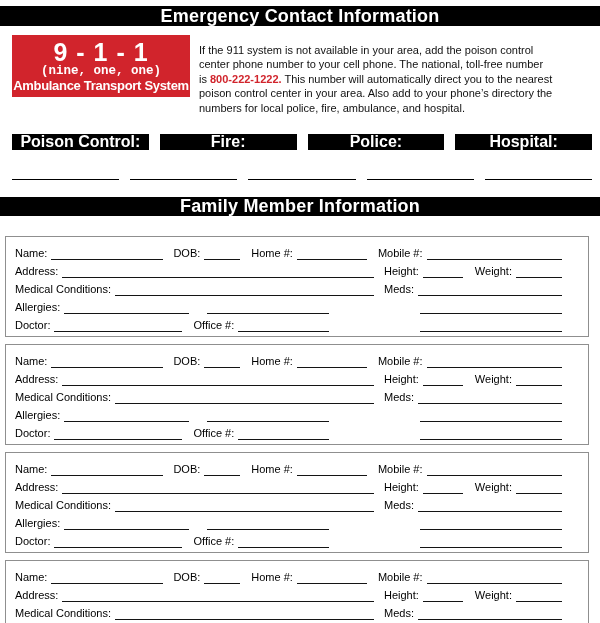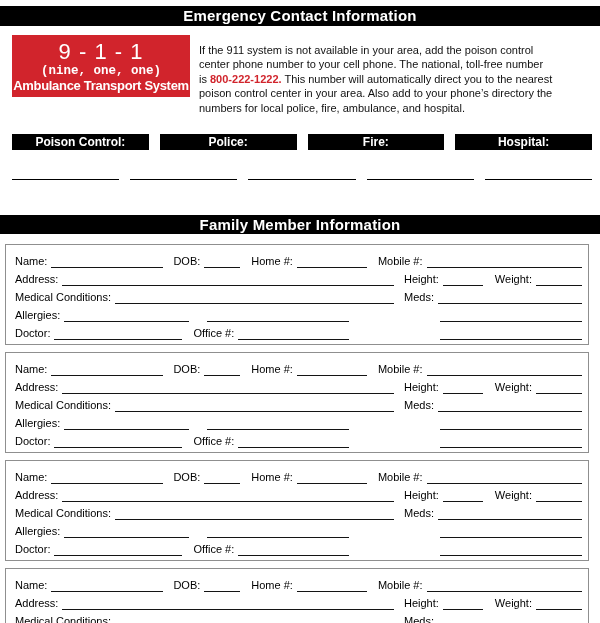--- a/index.html
+++ b/index.html
@@ -4,49 +4,49 @@
 <style>
   * { box-sizing: border-box; }
   html,body { margin:0; padding:0; }
   body {
     width:600px; height:623px; overflow:hidden;
     background:#ffffff; color:#000;
     font-family:"Liberation Sans", sans-serif;
   }
   .bar {
     background:#000; color:#fff; font-weight:bold;
-    font-size:15px; text-align:center; height:20px; line-height:20px;
+    font-size:18px; text-align:center; height:20px; line-height:20px;
     letter-spacing:.2px;
   }
   .bar.top { margin-top:6px; }
-  .bar.family { height:19px; line-height:19px; margin-top:35px; }
+  .bar.family { height:19px; line-height:19px; margin-top:17px; }
 
   .sec911 { display:flex; margin:9px 46px 0 12px; gap:9px; }
   .redbox {
     width:178px; min-width:178px; height:62px; background:#d1242c;
     color:#fff; display:flex; flex-direction:column; align-items:center;
     justify-content:center; text-align:center;
   }
-  .r1 { font-size:22px; font-weight:normal; letter-spacing:1px; line-height:24px; }
+  .r1 { font-size:25px; font-weight:bold; letter-spacing:1px; line-height:24px; }
   .r2 { font-size:12.5px; font-weight:bold; line-height:14px;font-family:Liberation Mono, monospace; }
   .r3 { font-size:13px; font-weight:bold; letter-spacing:-.3px; line-height:15px; }
   .para { flex:1; font-size:11px; line-height:14.4px; margin-top:8px; color:#111; }
   .para .num { color:#d1242c; font-weight:bold; }
 
   .contacts { display:flex; gap:11px; margin:19px 8px 0 12px; }
   .cbox {
-    flex:1; background:#000; color:#fff; font-weight:bold; font-size:12px;
+    flex:1; background:#000; color:#fff; font-weight:bold; font-size:16px;
     text-align:center; height:16px; line-height:16px;
   }
   .clines { display:flex; gap:11px; margin:28px 8px 0 12px; }
   .cline { flex:1; border-bottom:1.5px solid #000; height:2px; }
 
   .member {
-    border:1px solid #8f8f8f; margin:10px 11px 0 5px;
-    padding:5px 6px 3px 9px; height:101px;
+    border:1px solid #8f8f8f; margin:20px 11px 0 5px;
+    padding:5px 26px 3px 9px; height:101px;
   }
   .member + .member { margin-top:7px; }
   .row { display:flex; align-items:flex-end; height:18px; font-size:11px; }
   .left { flex:1; display:flex; align-items:flex-end; min-width:0; }
   .right { width:178px; min-width:178px; display:flex; align-items:flex-end; }
   .lb { white-space:nowrap; padding-right:4px; line-height:13px; }
   .ln { border-bottom:1.4px solid #141414; height:12px; display:block; }
   .gap10 { width:10px; } .gap11 { width:11px; } .gap12 { width:12px; } .gap18 { width:18px; }
   .w112 { width:112px; } .w36 { width:36px; } .w70 { width:70px; }
   .w40 { width:40px; } .w125 { width:125px; } .w128 { width:128px; }
@@ -63,22 +63,22 @@
   <div class="redbox">
     <div class="r1">9 - 1 - 1</div>
     <div class="r2">(nine, one, one)</div>
     <div class="r3">Ambulance Transport System</div>
   </div>
   <div class="para"><span>If the 911 system is not available in your area, add the poison control center phone number to your cell phone. The national, toll-free number is </span><span class="num">800-222-1222.</span><span> This number will automatically direct you to the nearest poison control center in your area. Also add to your phone’s directory the numbers for local police, fire, ambulance, and hospital.</span></div>
 </div>
 
 <div class="contacts">
   <div class="cbox">Poison Control:</div>
+  <div class="cbox">Fire:</div>
   <div class="cbox">Police:</div>
-  <div class="cbox">Fire:</div>
   <div class="cbox">Hospital:</div>
 </div>
 <div class="clines">
   <div class="cline"></div>
   <div class="cline"></div>
   <div class="cline"></div>
   <div class="cline"></div>
   <div class="cline"></div>
 </div>
 

